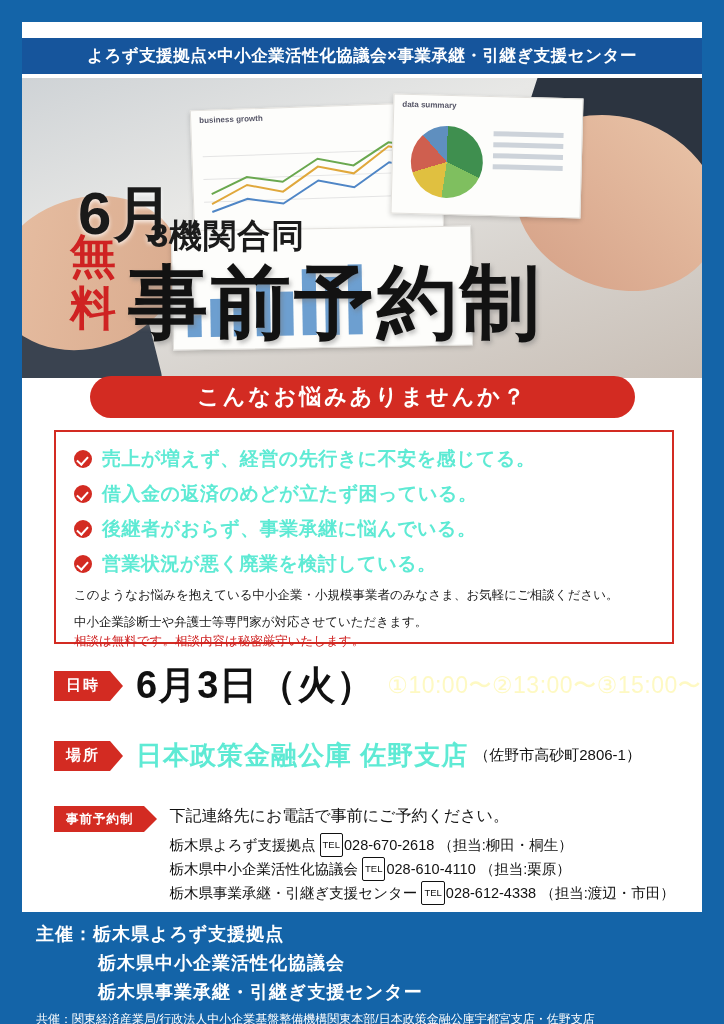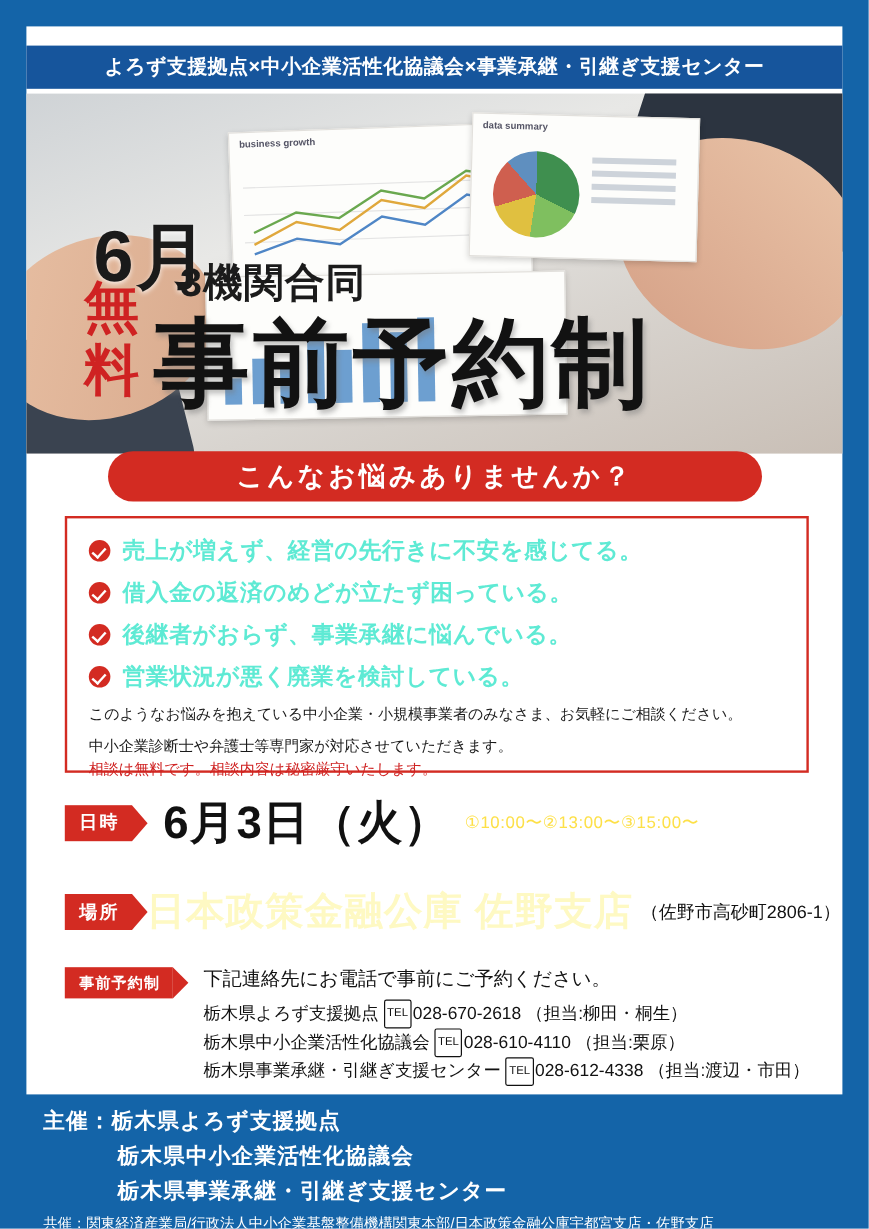--- a/index.html
+++ b/index.html
@@ -163,24 +163,24 @@
     position: absolute; right: -13px; top: 0;
     border-top: 15px solid transparent;
     border-bottom: 15px solid transparent;
     border-left: 13px solid #d32b22;
   }
   .tag.small { font-size: 12.5px; height: 26px; letter-spacing: 1px; }
   .tag.small::after { border-top-width: 13px; border-bottom-width: 13px; }
 
   .row-datetime { left: 54px; top: 660px; }
   .dt-main { font-size: 38px; font-weight: bold; color: #111; margin-left: 26px; letter-spacing: 1px; }
-  .dt-sub { font-size: 14px; color: #fde047; margin-left: 12px; letter-spacing: .5px; }
+  .dt-sub { font-size: 23px; color: #fef9c3; margin-left: 12px; letter-spacing: .5px; }
 
   .row-place { left: 54px; top: 738px; justify-content: space-between; }
-  .place-main { font-size: 32px; font-weight: bold; color: #fef9c3; margin-left: 12px; letter-spacing: 1px; }
+  .place-main { font-size: 26px; font-weight: bold; color: #5eead4; margin-left: 26px; letter-spacing: 1px; }
   .place-sub { font-size: 15px; color: #111; margin-left: 6px; }
 
   .row-reserve { left: 54px; top: 806px; align-items: flex-start; }
   .reserve-body { margin-left: 26px; }
   .reserve-lead { font-size: 16px; color: #111; margin-bottom: 6px; }
   .reserve-line { font-size: 14.5px; color: #111; line-height: 22px; white-space: nowrap; }
   .tel-badge {
     display: inline-block; font-size: 9.5px; border: 1px solid #111;
     padding: 0 2px; border-radius: 2px; vertical-align: 2px; margin-right: 1px;
   }

